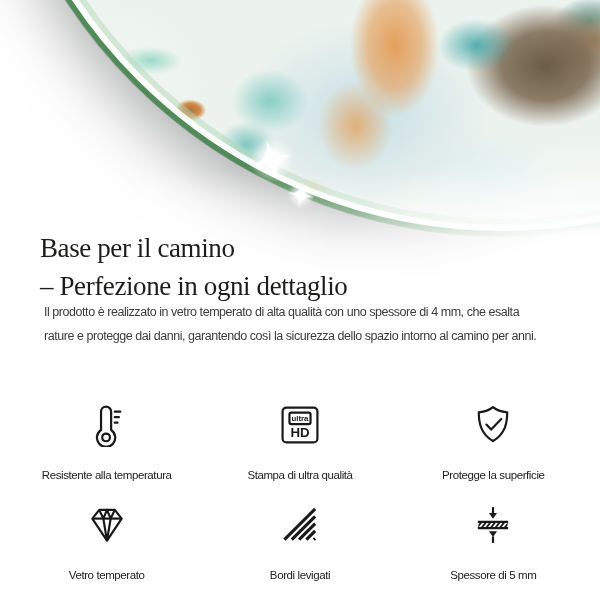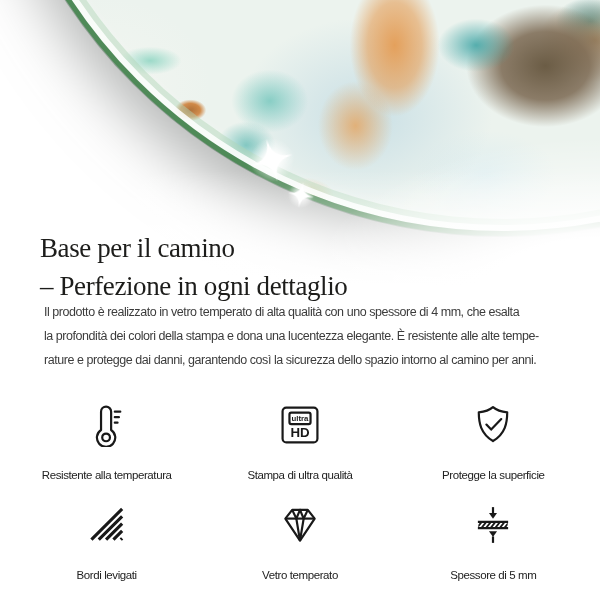--- a/index.html
+++ b/index.html
@@ -89,21 +89,20 @@
     <div class="fade-right"></div>
   </div>
 
   <h1 class="title">
     <span>Base per il camino</span>
     <span>– Perfezione in ogni dettaglio</span>
   </h1>
 
   <p class="desc">
     <span>Il prodotto è realizzato in vetro temperato di alta qualità con uno spessore di 4 mm, che esalta</span>
-    <span>la profondità dei colori della stampa e dona una lucentezza elegante. È resistente alle alte tempe-</span>
     <span>rature e protegge dai danni, garantendo così la sicurezza dello spazio intorno al camino per anni.</span>
   </p>
 
   <div class="features">
     <div class="frow">
 
       <div class="feat">
         <span class="icon">
           <svg width="44" height="44" viewBox="0 0 48 48">
             <path class="stroke" d="M17.5 29.5 V9.5 a5.5 5.5 0 0 1 11 0 V29.5 a10 10 0 1 1 -11 0 Z" stroke-linejoin="round"></path>
@@ -135,36 +134,36 @@
         </span>
         <span class="flabel">Protegge la superficie</span>
       </div>
 
     </div>
     <div class="frow">
 
       <div class="feat">
         <span class="icon">
           <svg width="44" height="44" viewBox="0 0 48 48">
-            <path d="M7 40 L40.5 6.5 M15 40 L40.5 14.5 M23 40 L40.5 22.5 M31 40 L40.5 30.5 M39 40 L40.5 38.5" stroke="#191919" stroke-width="3.4" fill="none"></path>
-          </svg>
-        </span>
-        <span class="flabel">Bordi levigati</span>
-      </div>
-
-      <div class="feat">
-        <span class="icon">
-          <svg width="44" height="44" viewBox="0 0 48 48">
             <path class="stroke" d="M8 17 L15.5 7.5 H32.5 L40 17 L24 41 Z" stroke-width="2.2" stroke-linejoin="round"></path>
             <path class="stroke" d="M8 17 H40" stroke-width="1.8"></path>
             <path class="stroke" d="M15.5 7.5 L20 17 L24 7.5 L28 17 L32.5 7.5" stroke-width="1.8" stroke-linejoin="round"></path>
             <path class="stroke" d="M20 17 L24 41 M28 17 L24 41" stroke-width="1.8"></path>
           </svg>
         </span>
         <span class="flabel">Vetro temperato</span>
+      </div>
+
+      <div class="feat">
+        <span class="icon">
+          <svg width="44" height="44" viewBox="0 0 48 48">
+            <path d="M7 40 L40.5 6.5 M15 40 L40.5 14.5 M23 40 L40.5 22.5 M31 40 L40.5 30.5 M39 40 L40.5 38.5" stroke="#191919" stroke-width="3.4" fill="none"></path>
+          </svg>
+        </span>
+        <span class="flabel">Bordi levigati</span>
       </div>
 
       <div class="feat">
         <span class="icon">
           <svg width="44" height="44" viewBox="0 0 48 48">
             <defs>
                 <clipPath id="barclip">
                   <rect x="8" y="20.5" width="32" height="7"></rect>
                 </clipPath>
               </defs>

